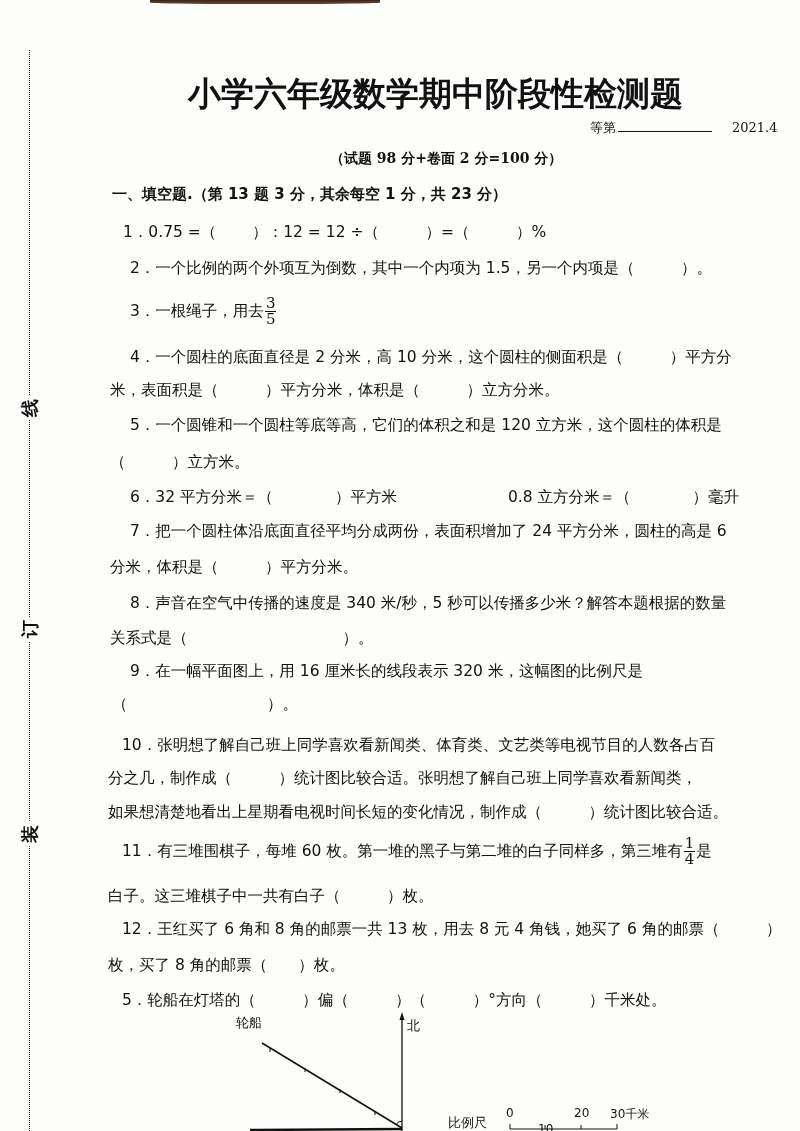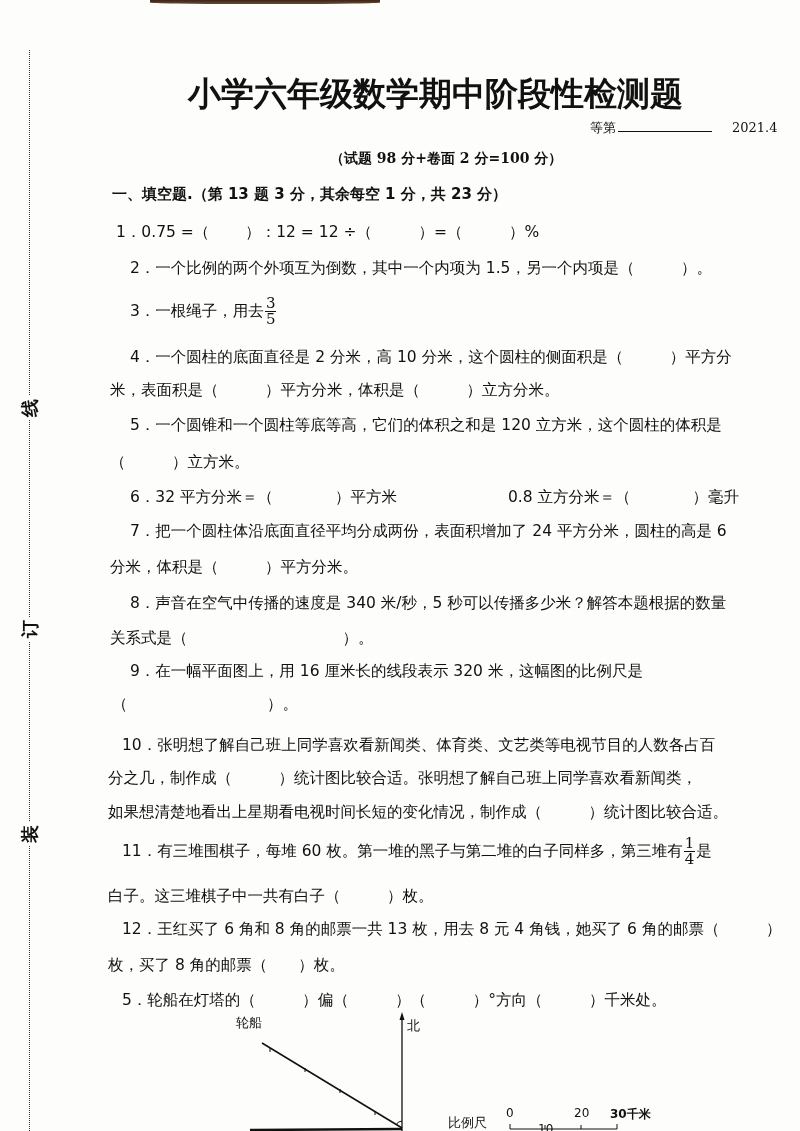--- a/index.html
+++ b/index.html
@@ -61,21 +61,21 @@
 <div class="binding-char" style="top:822px">装</div>
 
 <div class="title">小学六年级数学期中阶段性检测题</div>
 <div class="grade-line">
   <span>等第</span><span class="blank"></span><span>2021.4</span>
 </div>
 <div class="score-note">（试题 98 分+卷面 2 分=100 分）</div>
 
 <div class="section-head">一、填空题.（第 13 题 3 分，其余每空 1 分，共 23 分）</div>
 
-<div class="q" style="left:116px; top:222px">1．0.75 =（　　 ）：12 = 12 ÷（　　　）=（　　　）%</div>
+<div class="q" style="left:123px; top:222px">1．0.75 =（　　 ）：12 = 12 ÷（　　　）=（　　　）%</div>
 <div class="q" style="left:130px; top:258px">2．一个比例的两个外项互为倒数，其中一个内项为 1.5，另一个内项是（　　　）。</div>
 <div class="q" style="left:130px; top:296px">
   <span>3．一根绳子，用去</span><span class="frac"><span class="num">3</span><span class="den">5</span></span>
 </div>
 <div class="q" style="left:130px; top:347px">4．一个圆柱的底面直径是 2 分米，高 10 分米，这个圆柱的侧面积是（　　　）平方分</div>
 <div class="q" style="left:110px; top:380px">米，表面积是（　　　）平方分米，体积是（　　　）立方分米。</div>
 <div class="q" style="left:130px; top:415px">5．一个圆锥和一个圆柱等底等高，它们的体积之和是 120 立方米，这个圆柱的体积是</div>
 <div class="q" style="left:110px; top:452px">（　　　）立方米。</div>
 <div class="q" style="left:130px; top:487px">6．32 平方分米＝（　　　　）平方米</div>
 <div class="q" style="left:508px; top:487px">0.8 立方分米＝（　　　　）毫升</div>
@@ -115,14 +115,14 @@
     <polyline points="280,114 280,119 387,119 387,114" fill="none" stroke="#111" stroke-width="1"></polyline>
     <line x1="315" y1="115" x2="315" y2="119" stroke="#111" stroke-width="1"></line>
     <line x1="351" y1="115" x2="351" y2="119" stroke="#111" stroke-width="1"></line>
   </svg>
   <div class="lbl" style="left:6px; top:4px">轮船</div>
   <div class="lbl" style="left:177px; top:7px">北</div>
   <div class="lbl" style="left:218px; top:104px">比例尺</div>
   <div class="lbl" style="left:276px; top:96px; font-weight:normal; font-size:12px">0</div>
   <div class="lbl" style="left:308px; top:112px; font-weight:normal; font-size:12px">10</div>
   <div class="lbl" style="left:344px; top:96px; font-weight:normal; font-size:12px">20</div>
-  <div class="lbl" style="left:380px; top:96px; font-weight:bold; font-size:12px">30千米</div>
+  <div class="lbl" style="left:380px; top:96px; font-weight:normal; font-size:12px">30千米</div>
 </div>
 
 </body></html>

